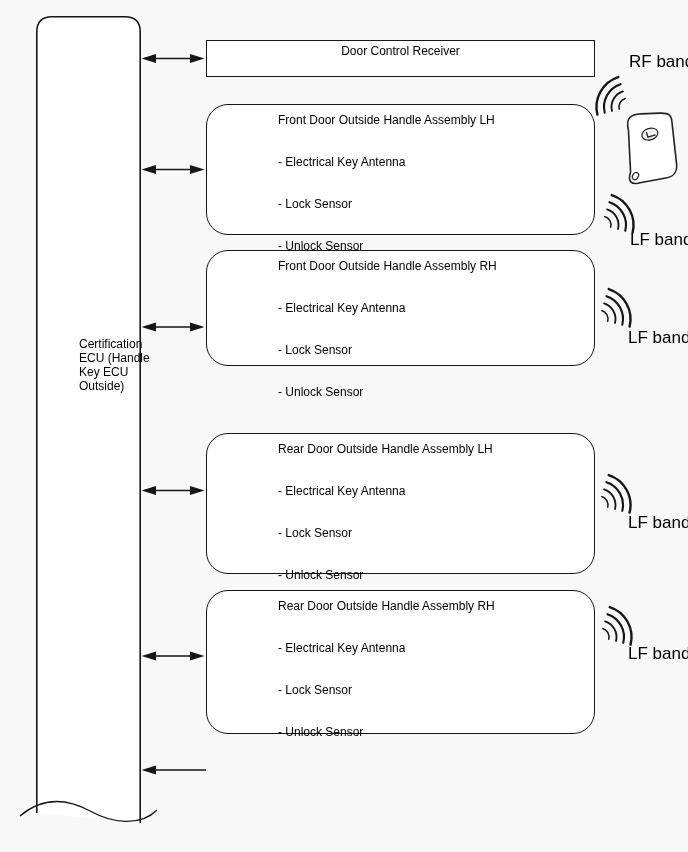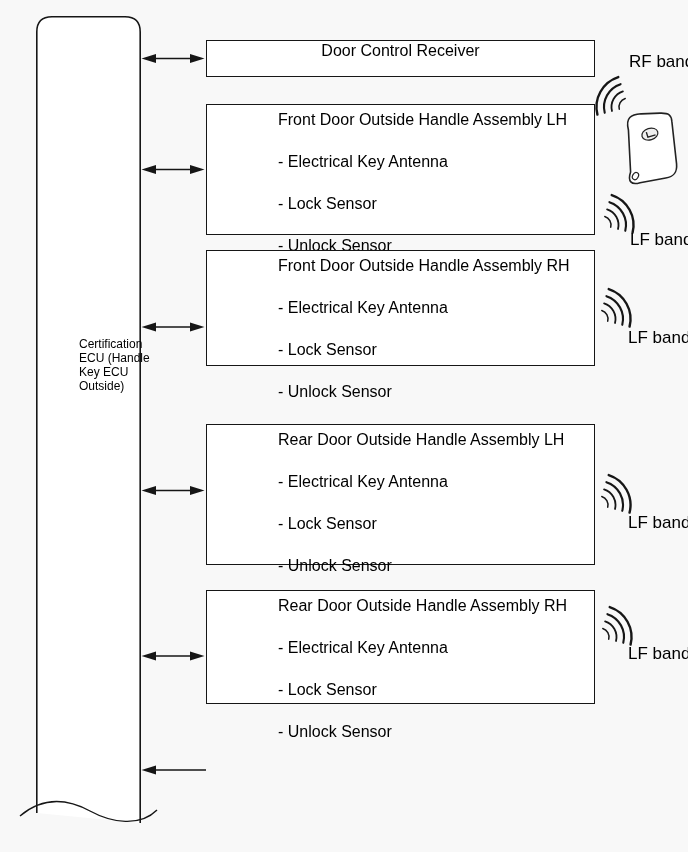--- a/index.html
+++ b/index.html
@@ -20,30 +20,31 @@
     left: 0; top: 0;
     width: 688px; height: 852px;
   }
   .box {
     position: absolute;
     left: 206px;
     width: 389px;
     box-sizing: border-box;
     background: #ffffff;
     border: 1.5px solid #161616;
-    font-size: 16px;
+    font-size: 12px;
     line-height: 14px;
   }
   .box.center-text {
     text-align: center;
     padding-top: 3px;
   }
   .box.handle-box {
     padding: 8px 0 0 71px;
     text-align: left;
+    border-radius: 22px;
   }
   .handle-box .box-title { line-height: 14px; }
   .handle-box .box-item  { line-height: 14px; margin-top: 28px; }
   .ecu-label {
     position: absolute;
     left: 51px;
     top: 337px;
     width: 100px;
     font-size: 12px;
     line-height: 14px;
@@ -153,28 +154,28 @@
     <div class="box-item">- Unlock Sensor</div>
   </div>
 
   <div class="box handle-box" style="top:250px; height:116px;">
     <div class="box-title">Front Door Outside Handle Assembly RH</div>
     <div class="box-item">- Electrical Key Antenna</div>
     <div class="box-item">- Lock Sensor</div>
     <div class="box-item">- Unlock Sensor</div>
   </div>
 
-  <div class="box handle-box" style="top:424px; height:141px;">
+  <div class="box handle-box" style="top:433px; height:141px;">
     <div class="box-title">Rear Door Outside Handle Assembly LH</div>
     <div class="box-item">- Electrical Key Antenna</div>
     <div class="box-item">- Lock Sensor</div>
     <div class="box-item">- Unlock Sensor</div>
   </div>
 
-  <div class="box handle-box" style="top:590px; height:114px;">
+  <div class="box handle-box" style="top:590px; height:144px;">
     <div class="box-title">Rear Door Outside Handle Assembly RH</div>
     <div class="box-item">- Electrical Key Antenna</div>
     <div class="box-item">- Lock Sensor</div>
     <div class="box-item">- Unlock Sensor</div>
   </div>
 
 
   <div class="band-label" id="rf-band-label">RF band</div>
   <div class="band-label" id="lf-band-label-fob">LF band</div>
   <div class="band-label" id="lf-band-label-frh">LF band</div>

